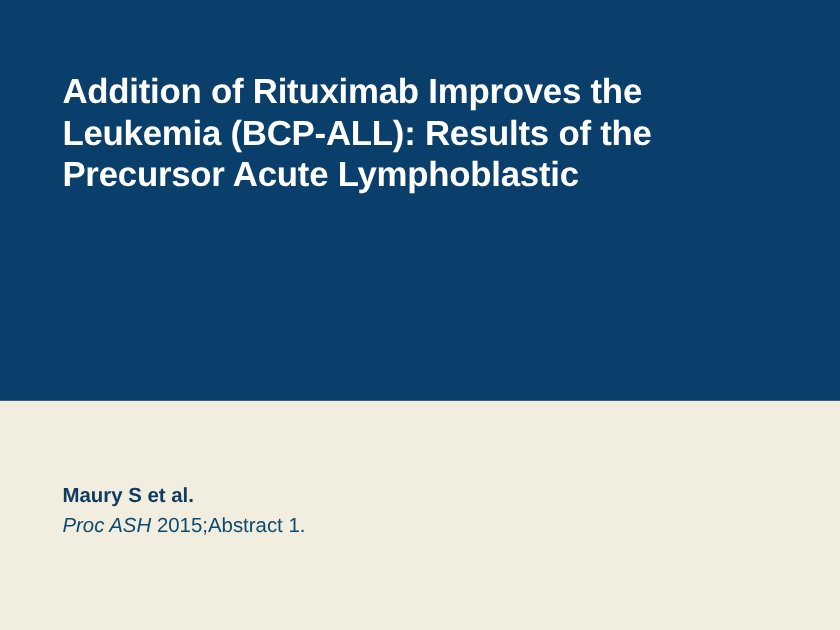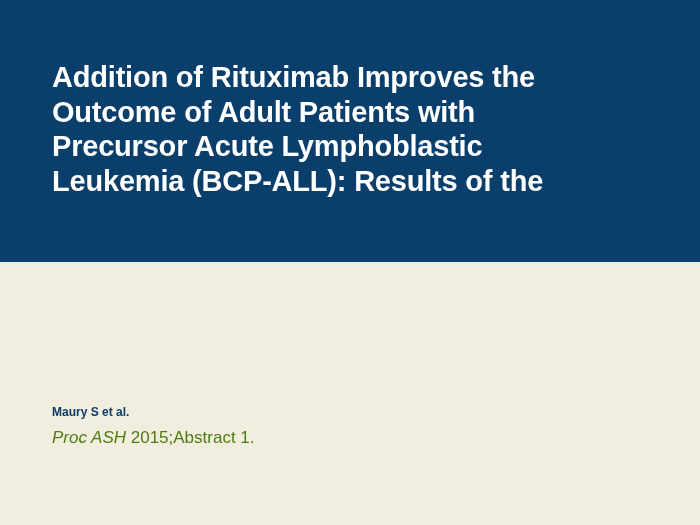--- a/index.html
+++ b/index.html
@@ -16,21 +16,21 @@
     height: 525px;
     overflow: hidden;
     background: #f1eee0;
     box-sizing: border-box;
   }
   .title-band {
     position: absolute;
     left: 0;
     top: 0;
     width: 700px;
-    height: 262px;
+    height: 334px;
     background: #0a3e6b;
     box-sizing: border-box;
   }
   .title-block {
     position: absolute;
     left: 52px;
     top: 60px;
     width: 618px;
   }
   .title-line {
@@ -45,47 +45,46 @@
   .citation-block {
     position: absolute;
     left: 52px;
     top: 400px;
     width: 600px;
   }
   .citation-authors {
     color: #0f3b63;
     font-family: "Liberation Sans", sans-serif;
     font-weight: bold;
-    font-size: 12px;
+    font-size: 17px;
     line-height: 25px;
     white-space: nowrap;
   }
   .citation-source {
-    color: #4d7c0f;
+    color: #0c4a6e;
     font-family: "Liberation Sans", sans-serif;
     font-weight: normal;
     font-size: 17px;
     line-height: 25px;
     white-space: nowrap;
   }
   .citation-source .journal {
     font-style: italic;
   }
 </style>
 </head>
 <body>
 
 <div class="slide">
 
   <div class="title-band">
     <div class="title-block">
       <div class="title-line">Addition of Rituximab Improves the</div>
-      <div class="title-line">Outcome of Adult Patients with</div>
+      <div class="title-line">Leukemia (BCP-ALL): Results of the</div>
       <div class="title-line">Precursor Acute Lymphoblastic</div>
-      <div class="title-line">Leukemia (BCP-ALL): Results of the</div>
     </div>
   </div>
 
   <div class="citation-block">
     <div class="citation-authors">Maury S et al.</div>
     <div class="citation-source"><span class="journal">Proc ASH</span><span class="reference"> 2015;Abstract 1.</span></div>
   </div>
 
 </div>
 

